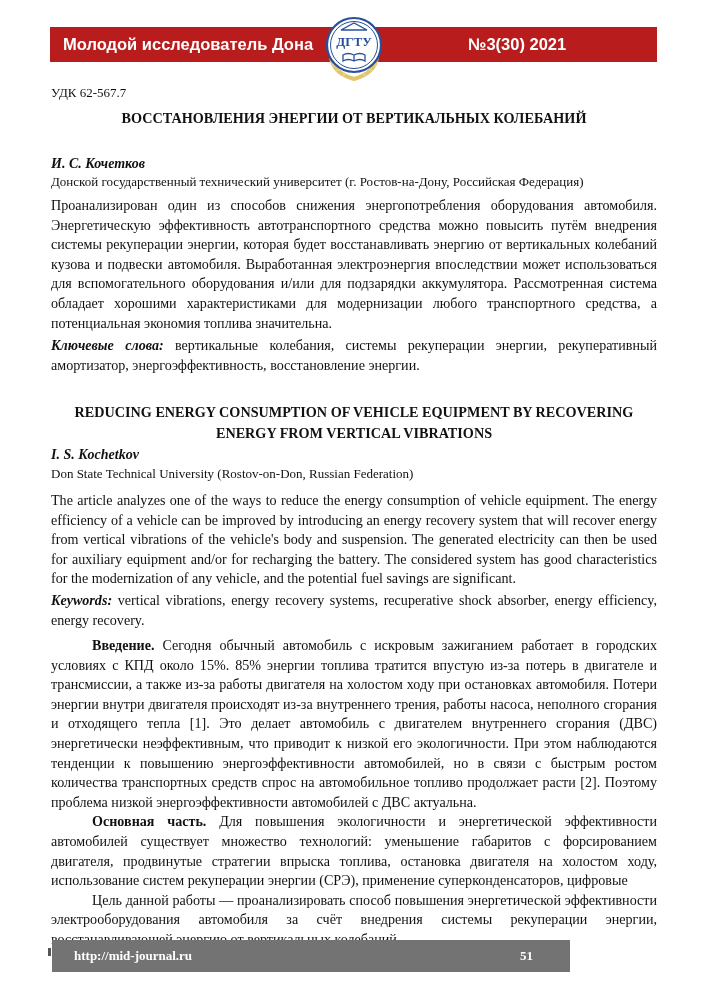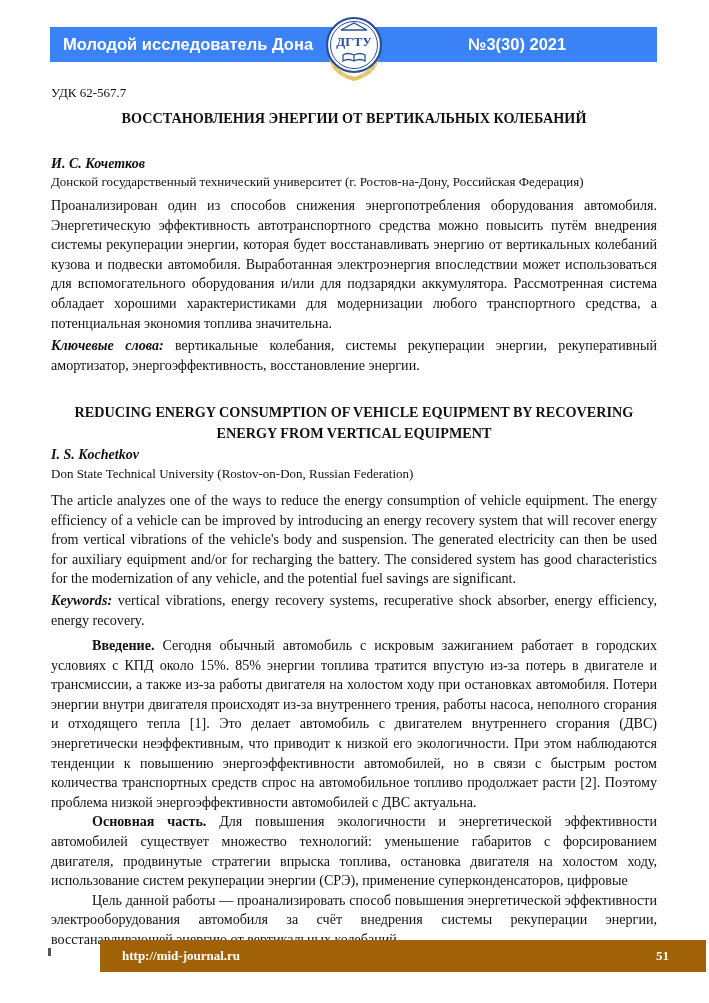--- a/index.html
+++ b/index.html
@@ -1,21 +1,21 @@
 <!DOCTYPE html>
 <html><head>
 <meta charset="utf-8">
 <style>
   html, body { margin: 0; padding: 0; background: #ffffff; }
   body { width: 709px; height: 1003px; position: relative; overflow: hidden;
          font-family: "Liberation Serif", "DejaVu Serif", serif; color: #111; }
 
   
   .hdr { position: absolute; left: 50px; top: 27px; width: 607px; height: 35px;
-         background: #3b82f6; }
+         background: #b91c1c; }
   .hdr-left { position: absolute; left: 13px; top: 0; height: 35px; line-height: 35px;
               color: #fff; font-family: "Liberation Sans", "DejaVu Sans", sans-serif;
               font-weight: bold; font-size: 16.5px; white-space: nowrap; }
   .hdr-right { position: absolute; left: 418px; top: 0; height: 35px; line-height: 35px;
                color: #fff; font-family: "Liberation Sans", "DejaVu Sans", sans-serif;
                font-weight: bold; font-size: 16.5px; white-space: nowrap; }
   .logo { position: absolute; left: 323px; top: 13px; width: 62px; height: 68px; }
 
   
   .blk { position: absolute; left: 51px; width: 606px; margin-top: 10px; }
@@ -23,22 +23,22 @@
   .title { text-align: center; font-weight: bold; font-size: 14.2px; line-height: 21px; }
   .author { font-weight: bold; font-style: italic; font-size: 14px; }
   .aff { font-size: 13px; }
   .para { font-size: 14.1px; line-height: 19.6px; text-align: justify; }
   .para .lbl { font-weight: bold; font-style: italic; }
   .indent { text-indent: 41px; }
   .bold { font-weight: bold; }
   .para p { margin: 0; }
 
   
-  .ftr { position: absolute; left: 52px; top: 940px; width: 606px; height: 32px;
-         background: #a16207; margin-left: 48px; }
+  .ftr { position: absolute; left: 52px; top: 940px; width: 518px; height: 32px;
+         background: #737373; }
   .ftr-url { position: absolute; left: 22px; top: 0; line-height: 32px; color: #fff;
              font-weight: bold; font-size: 13px; }
   .ftr-page { position: absolute; right: 37px; top: 0; line-height: 32px; color: #fff;
               font-weight: bold; font-size: 13px; }
   .ftr-mark { position: absolute; left: 48px; top: 948px; width: 3px; height: 8px; background: #555; }
 </style>
 </head>
 <body>
 
 <div class="hdr">
@@ -73,21 +73,21 @@
 <div class="blk para" style="top:186px;">
   <p>Проанализирован один из способов снижения энергопотребления оборудования автомобиля. Энергетическую эффективность автотранспортного средства можно повысить путём внедрения системы рекуперации энергии, которая будет восстанавливать энергию от вертикальных колебаний кузова и подвески автомобиля. Выработанная электроэнергия впоследствии может использоваться для вспомогательного оборудования и/или для подзарядки аккумулятора. Рассмотренная система обладает хорошими характеристиками для модернизации любого транспортного средства, а потенциальная экономия топлива значительна.</p>
 </div>
 
 <div class="blk para" style="top:326px;">
   <p><span class="lbl">Ключевые слова:</span><span> вертикальные колебания, системы рекуперации энергии, рекуперативный амортизатор, энергоэффективность, восстановление энергии.</span></p>
 </div>
 
 <div class="blk title" style="top:392px;">
   <div>REDUCING ENERGY CONSUMPTION OF VEHICLE EQUIPMENT BY RECOVERING</div>
-  <div>ENERGY FROM VERTICAL EQUIPMENT</div>
+  <div>ENERGY FROM VERTICAL VIBRATIONS</div>
 </div>
 
 <div class="blk author" style="top:437px;">I. S. Kochetkov</div>
 <div class="blk aff" style="top:456px;">Don State Technical University (Rostov-on-Don, Russian Federation)</div>
 
 <div class="blk para" style="top:481px;">
   <p>The article analyzes one of the ways to reduce the energy consumption of vehicle equipment. The energy efficiency of a vehicle can be improved by introducing an energy recovery system that will recover energy from vertical vibrations of the vehicle's body and suspension. The generated electricity can then be used for auxiliary equipment and/or for recharging the battery. The considered system has good characteristics for the modernization of any vehicle, and the potential fuel savings are significant.</p>
 </div>
 
 <div class="blk para" style="top:581px;">

